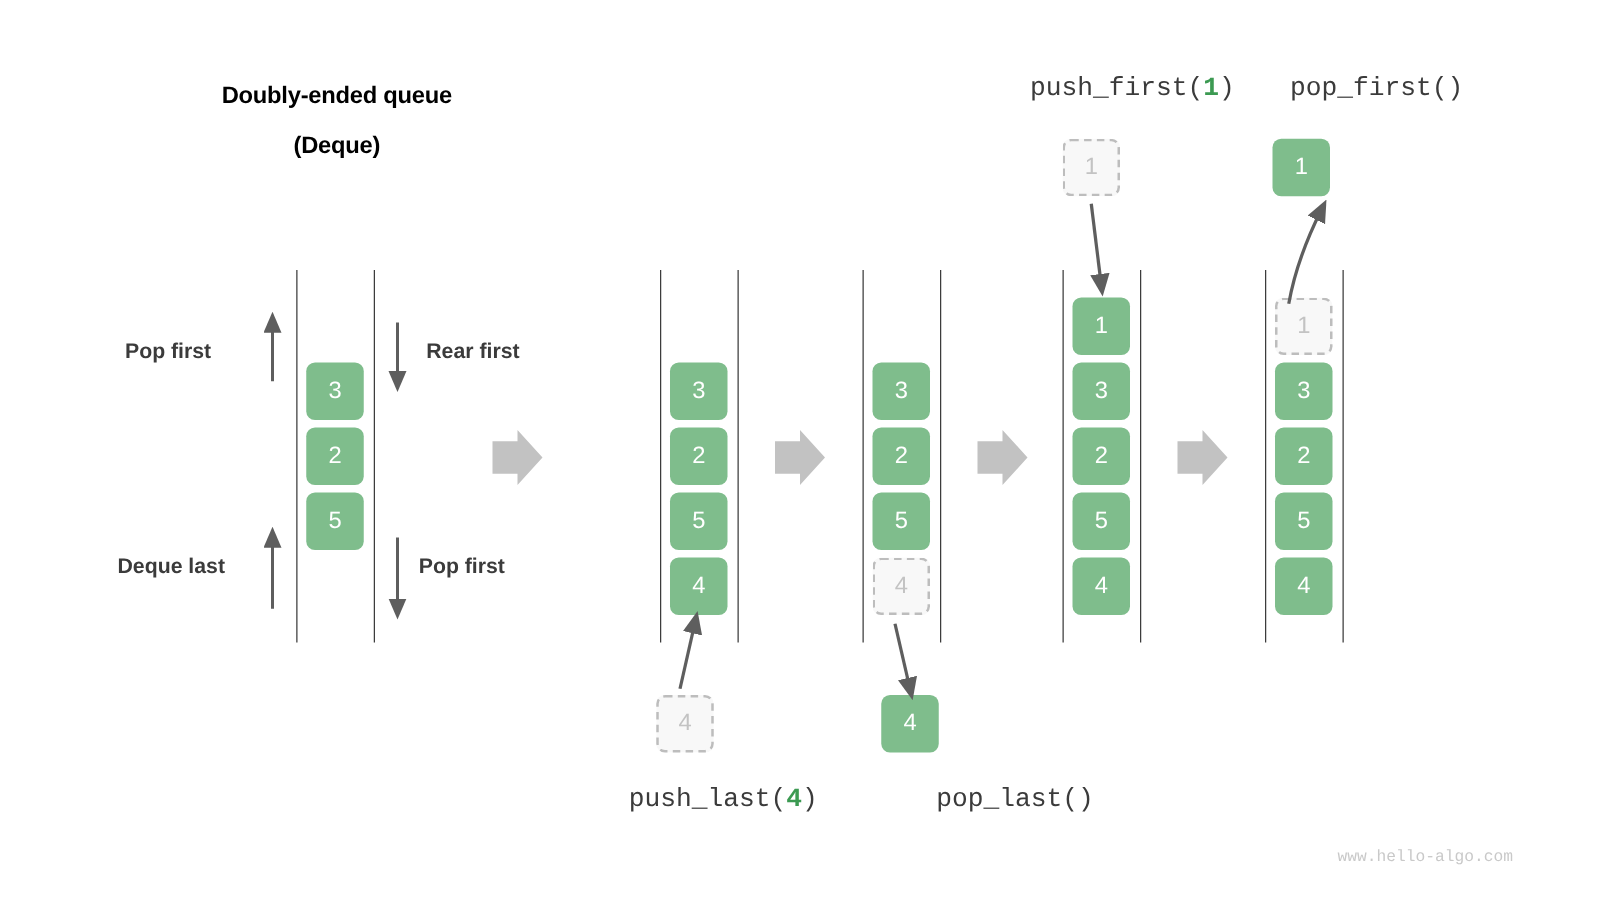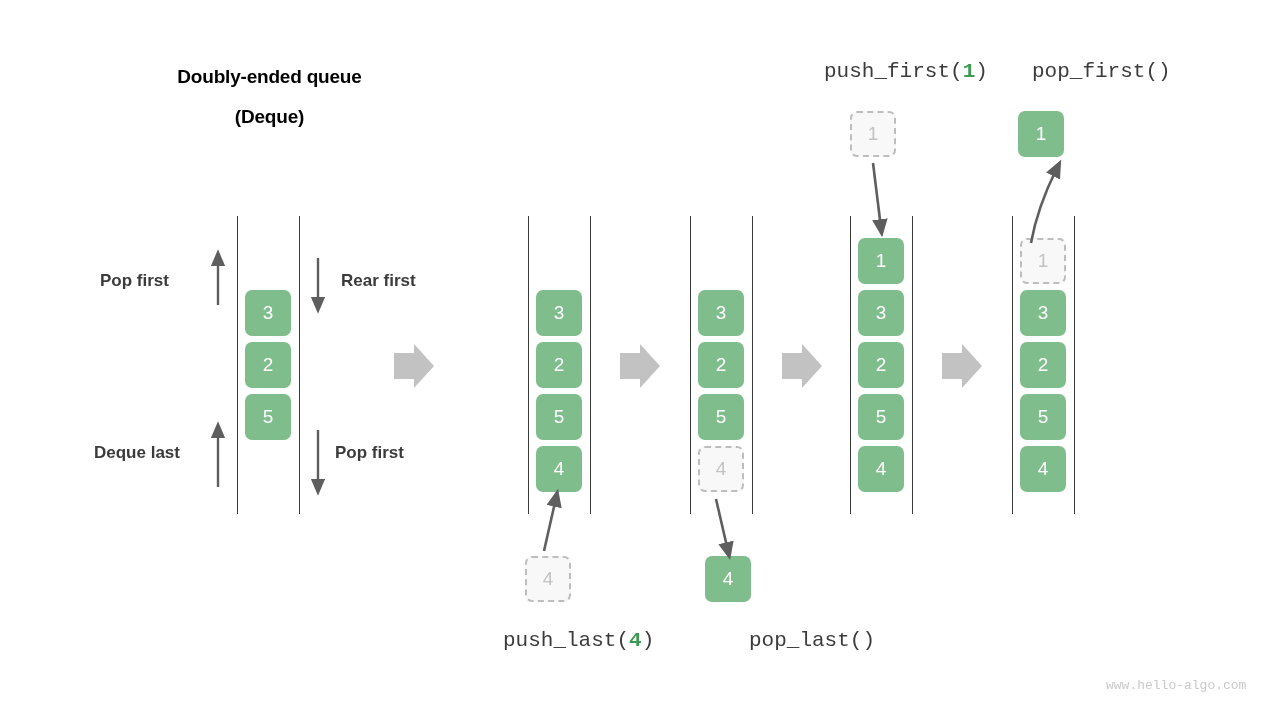--- a/index.html
+++ b/index.html
@@ -22,21 +22,21 @@
   }
   .lbl.center{text-align:center;}
   .mono{
     position:absolute;color:#3b3b3b;font-size:21px;
     font-family:"Liberation Mono", monospace;white-space:nowrap;
     line-height:24px;
   }
   .mono .arg{color:#3c9a52;font-weight:bold;}
   .watermark{
     position:absolute;color:#c9c9c9;font-size:13px;
-    font-family:"Liberation Mono", monospace;white-space:nowrap;margin-left:36px;
+    font-family:"Liberation Mono", monospace;white-space:nowrap;
   }
 
   
   .rail{position:absolute;width:1px;background:#3c3c3c;}
 
   
   .box{
     position:absolute;width:46px;height:46px;border-radius:7px;
     background:#7fbd8c;color:#ffffff;
     font-size:19px;font-weight:normal;

